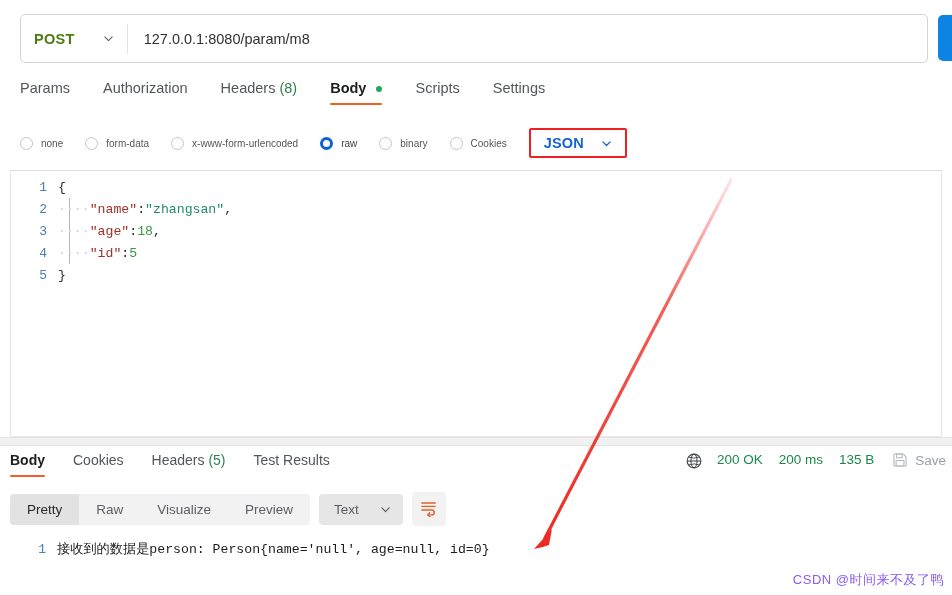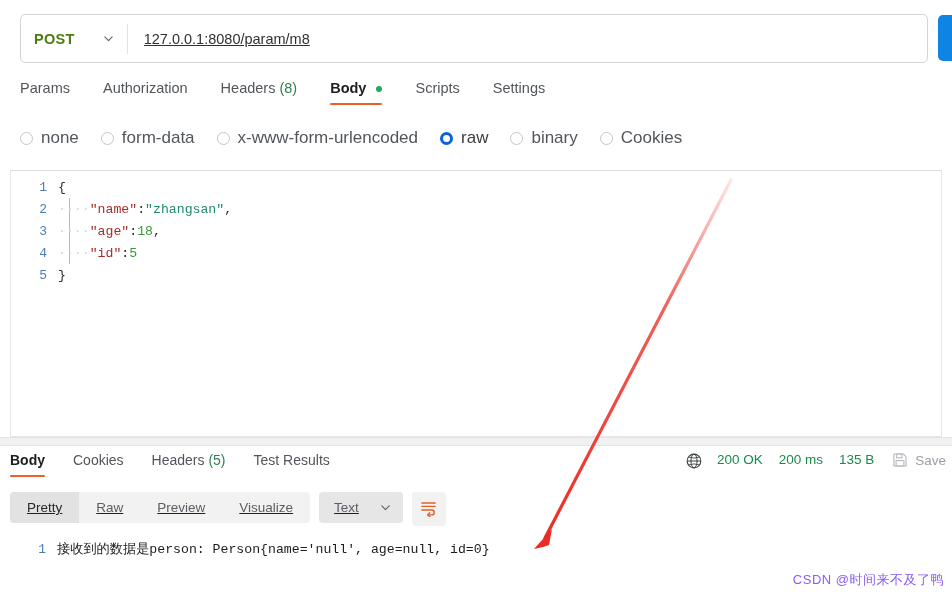--- a/index.html
+++ b/index.html
@@ -59,21 +59,20 @@
   .url-input {
     flex: 1;
     border: none;
     outline: none;
     background: transparent;
     font-family: "Liberation Sans", sans-serif;
     font-size: 14.5px;
     color: #2f3133;
     padding-left: 16px;
     height: 100%;
-    text-decoration: underline;
   }
   .send-button {
     position: absolute;
     left: 938px;
     top: 15px;
     width: 60px;
     height: 46px;
     background: #0e84e5;
     border: none;
     border-radius: 5px;
@@ -143,21 +142,21 @@
     border-radius: 50%;
     border: 1.6px solid #c2c6ca;
     box-sizing: border-box;
     margin-right: 8px;
     flex: none;
   }
   .radio-opt.sel .radio-mark {
     border-color: #0b61d6;
     border-width: 3.6px;
   }
-  .radio-label { font-size: 17px; color: #52565b; }
+  .radio-label { font-size: 10px; color: #52565b; }
   .radio-opt.sel .radio-label { color: #3c4043; }
 
   .json-select-wrap {
     position: relative;
     margin-left: 0px;
     display: flex;
     align-items: center;
     border: 2.5px solid #ef2020;
     border-radius: 2px;
     padding: 5px 12px 5px 13px;
@@ -277,22 +276,21 @@
     margin-left: 2px;
   }
   .save-icon { margin-right: 7px; display: flex; align-items: center; }
 
   
   .viewer-bar {
     position: absolute;
     left: 10px;
     top: 492px;
     display: flex;
-    align-items: flex-start;
-    text-decoration: underline;
+    align-items: center;
   }
   .seg-group {
     display: flex;
     background: #f2f2f2;
     border-radius: 4px;
     overflow: hidden;
   }
   .seg {
     padding: 8px 17px;
     font-size: 13.5px;
@@ -428,20 +426,28 @@
     <span class="radio-mark"></span>
     <span class="radio-label">raw</span>
   </div>
   <div class="radio-opt">
     <span class="radio-mark"></span>
     <span class="radio-label">binary</span>
   </div>
   <div class="radio-opt">
     <span class="radio-mark"></span>
     <span class="radio-label">Cookies</span>
+  </div>
+  <div class="json-select-wrap">
+    <span class="json-label">JSON</span>
+    <span class="json-caret">
+      <svg width="13" height="13" viewBox="0 0 16 16">
+          <path d="M3.5 6 L8 10.5 L12.5 6" fill="none" stroke="currentColor" stroke-width="1.6" stroke-linecap="round" stroke-linejoin="round"></path>
+        </svg>
+    </span>
   </div>
 </div>
 
 <div class="editor">
   <div class="indent-guide" style="left:58px;top:27px;height:66px;"></div>
   <div style="padding-top:5px;">
     <div class="code-line">
       <span class="gutter">1</span>
       <span class="code-body"><span class="tok-brace">{</span></span>
     </div>
@@ -504,22 +510,22 @@
       </svg>
     </span>
     <span>Save</span>
   </span>
 </div>
 
 <div class="viewer-bar">
   <div class="seg-group">
     <div class="seg active">Pretty</div>
     <div class="seg">Raw</div>
+    <div class="seg">Visualize</div>
     <div class="seg">Preview</div>
-    <div class="seg">Visualize</div>
   </div>
   <div class="fmt-select">
     <span class="fmt-label">Text</span>
     <span class="fmt-caret">
       <svg width="13" height="13" viewBox="0 0 16 16">
           <path d="M3.5 6 L8 10.5 L12.5 6" fill="none" stroke="currentColor" stroke-width="1.4" stroke-linecap="round" stroke-linejoin="round"></path>
         </svg>
     </span>
   </div>
   <div class="wrap-btn">

